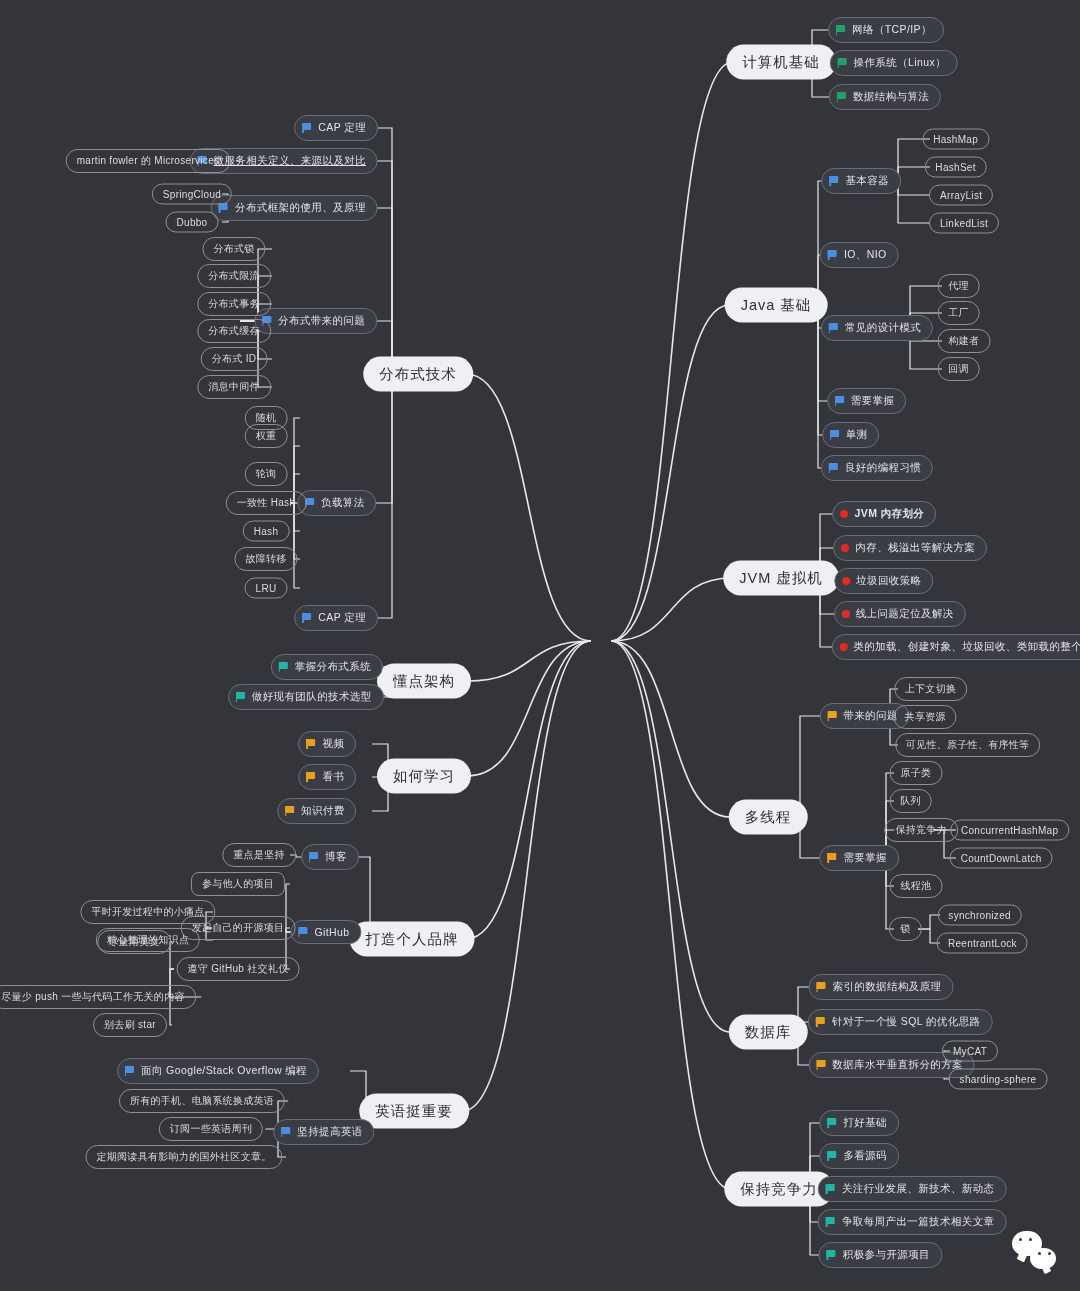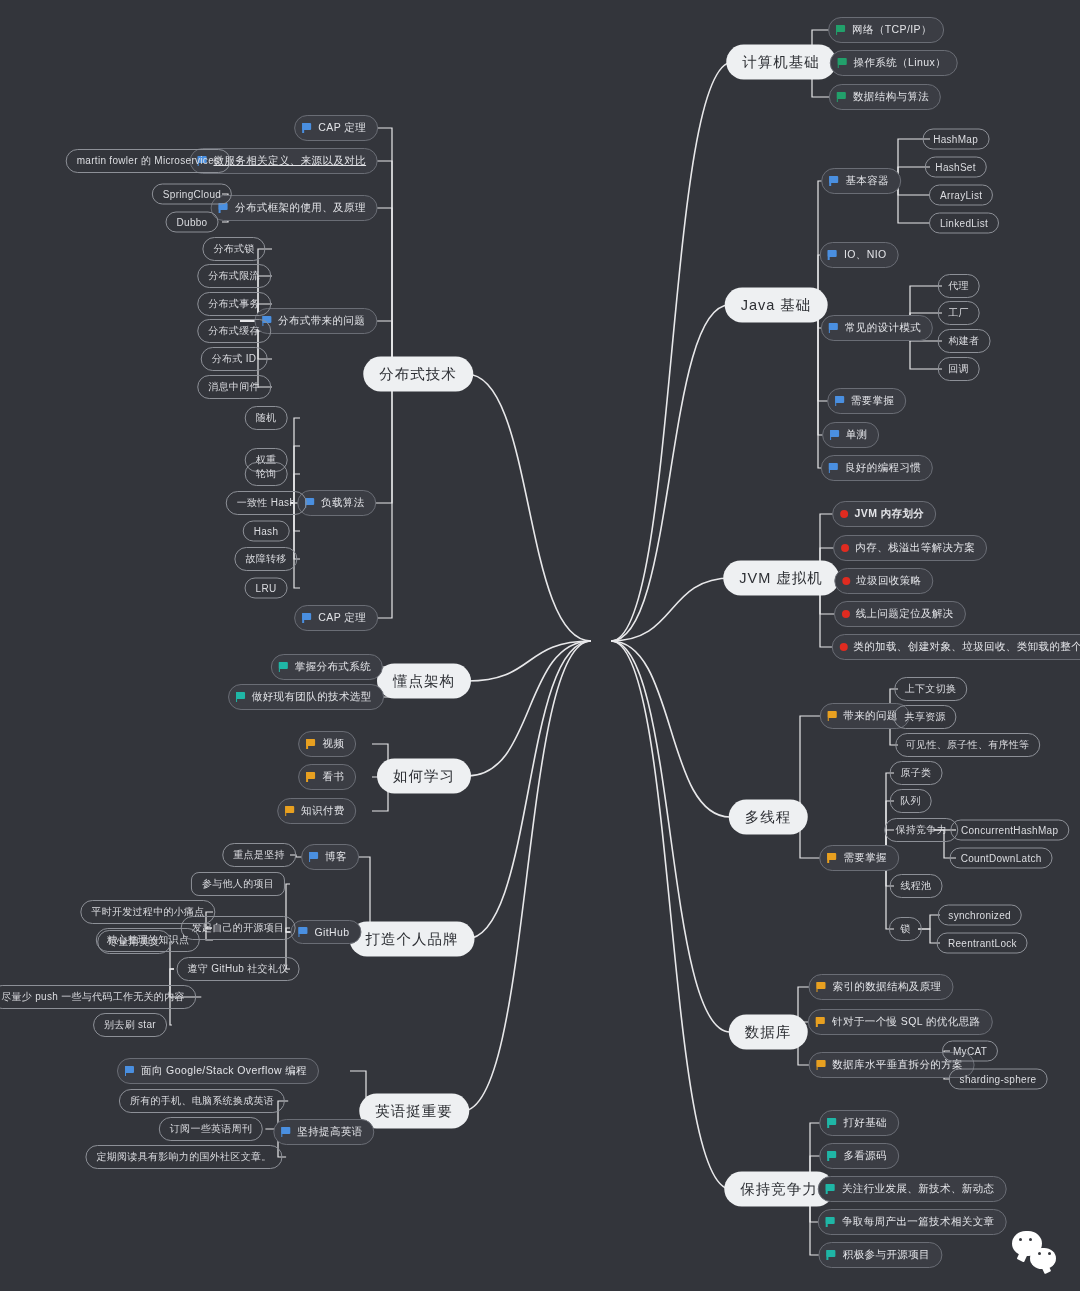--- a/index.html
+++ b/index.html
@@ -404,21 +404,21 @@
       </div>
       <div class="node leaf" style="left: 234px; top: 359px;">
         <span>分布式 ID</span>
       </div>
       <div class="node leaf" style="left: 234px; top: 387px;">
         <span>消息中间件</span>
       </div>
       <div class="node leaf" style="left: 266px; top: 418px;">
         <span>随机</span>
       </div>
-      <div class="node leaf" style="left: 266px; top: 460px; font-family: Liberation Serif, serif;">
+      <div class="node leaf" style="left: 266px; top: 436px; font-family: Liberation Serif, serif;">
         <span>权重</span>
       </div>
       <div class="node leaf" style="left: 266px; top: 474px;">
         <span>轮询</span>
       </div>
       <div class="node leaf" style="left: 266px; top: 503px;">
         <span>一致性 Hash</span>
       </div>
       <div class="node leaf" style="left: 266px; top: 531px;">
         <span>Hash</span>

